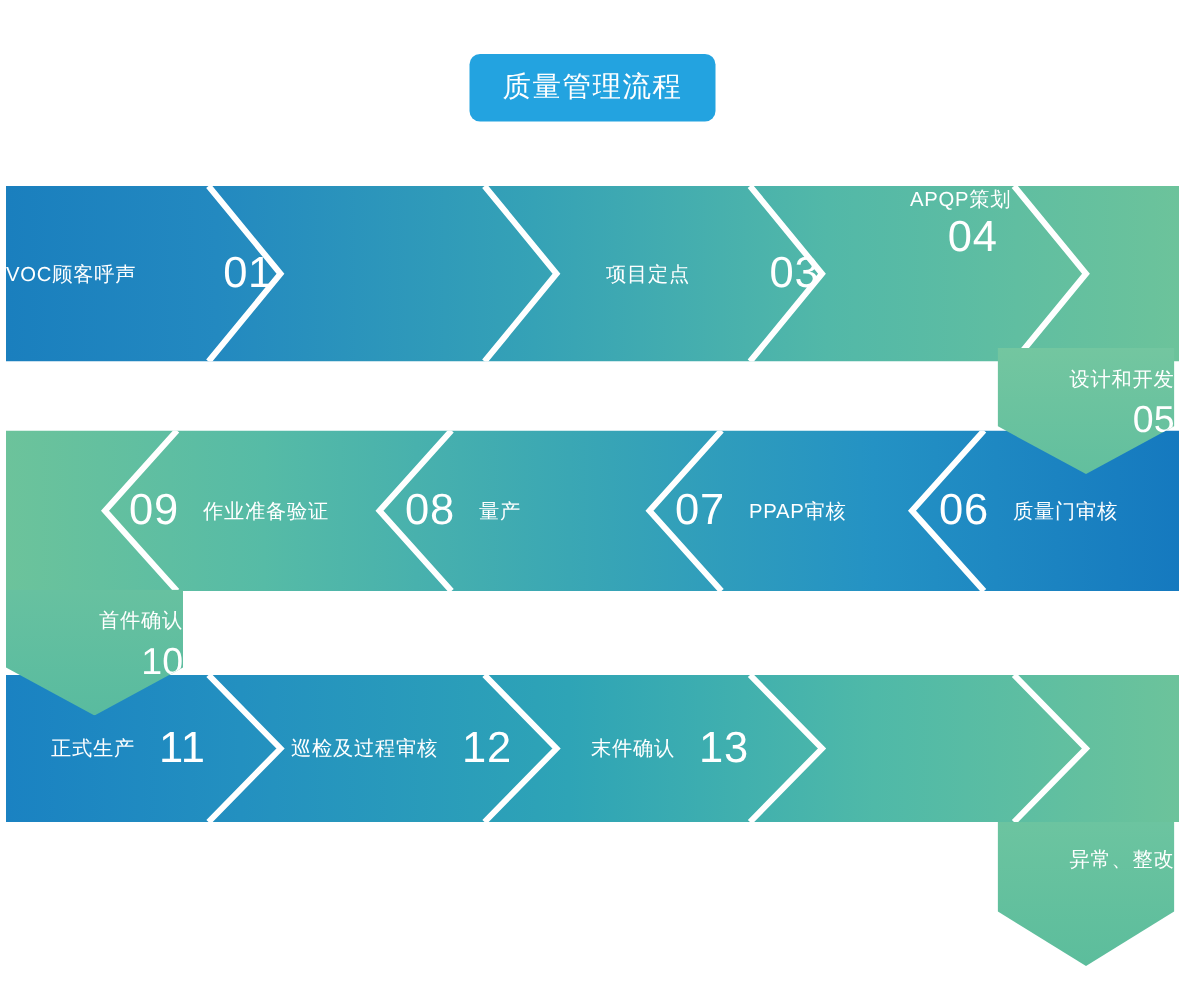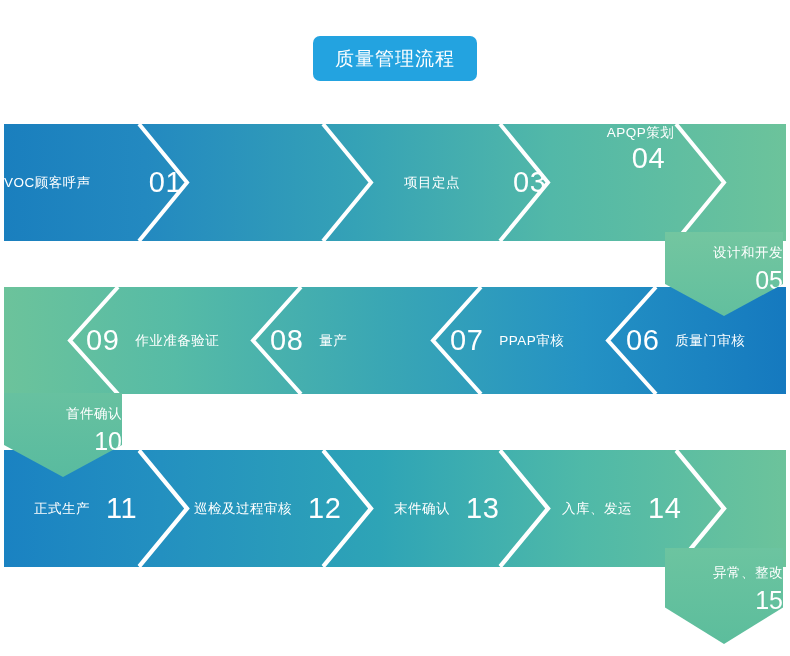--- a/index.html
+++ b/index.html
@@ -39,21 +39,21 @@
 
   
   .row {
     position: absolute;
     left: 4px;
     width: 782px;
     overflow: hidden;
   }
   .row-1 { top: 124px;  height: 117px; }
   .row-2 { top: 287px;  height: 107px; }
-  .row-3 { top: 450px;  height: 117px;  }
+  .row-3 { top: 450px;  height: 98px;  }
 
   .row-1 .row-bg {
     background: linear-gradient(to right, #1a7fbe 0%, #2389c0 18%,
                 #35a2b6 45%, #52b8a8 70%, #6cc39b 100%);
   }
   .row-2 .row-bg {
     background: linear-gradient(to right, #6cc39b 0%, #56bba6 22%,
                 #3aa7b4 48%, #2492c4 74%, #1579bf 100%);
   }
   .row-3 .row-bg {
@@ -291,30 +291,25 @@
       <span class="c-label">末件确认</span>
       <span class="c-num">13</span>
     </div>
 
     <div class="chev" style="left:492px;">
       <svg viewBox="0 0 56 102" preserveAspectRatio="none">
         <polyline points="4,2 52,51 4,100" fill="none" stroke="#ffffff" stroke-width="4"></polyline>
       </svg>
     </div>
 
-    <div class="cell ltr" style="left:558px; width:145px;">
-      <span class="c-label">入库、发运</span>
-      <span class="c-num">14</span>
-    </div>
 
     <div class="chev" style="left:668px;">
       <svg viewBox="0 0 56 102" preserveAspectRatio="none">
         <polyline points="4,2 52,51 4,100" fill="none" stroke="#ffffff" stroke-width="4"></polyline>
       </svg>
     </div>
   </div>
 
   <div class="connector conn-15">
     <span class="k-label">异常、整改</span>
-    <span class="k-num">15</span>
   </div>
 
 </div>
 
 </body></html>

